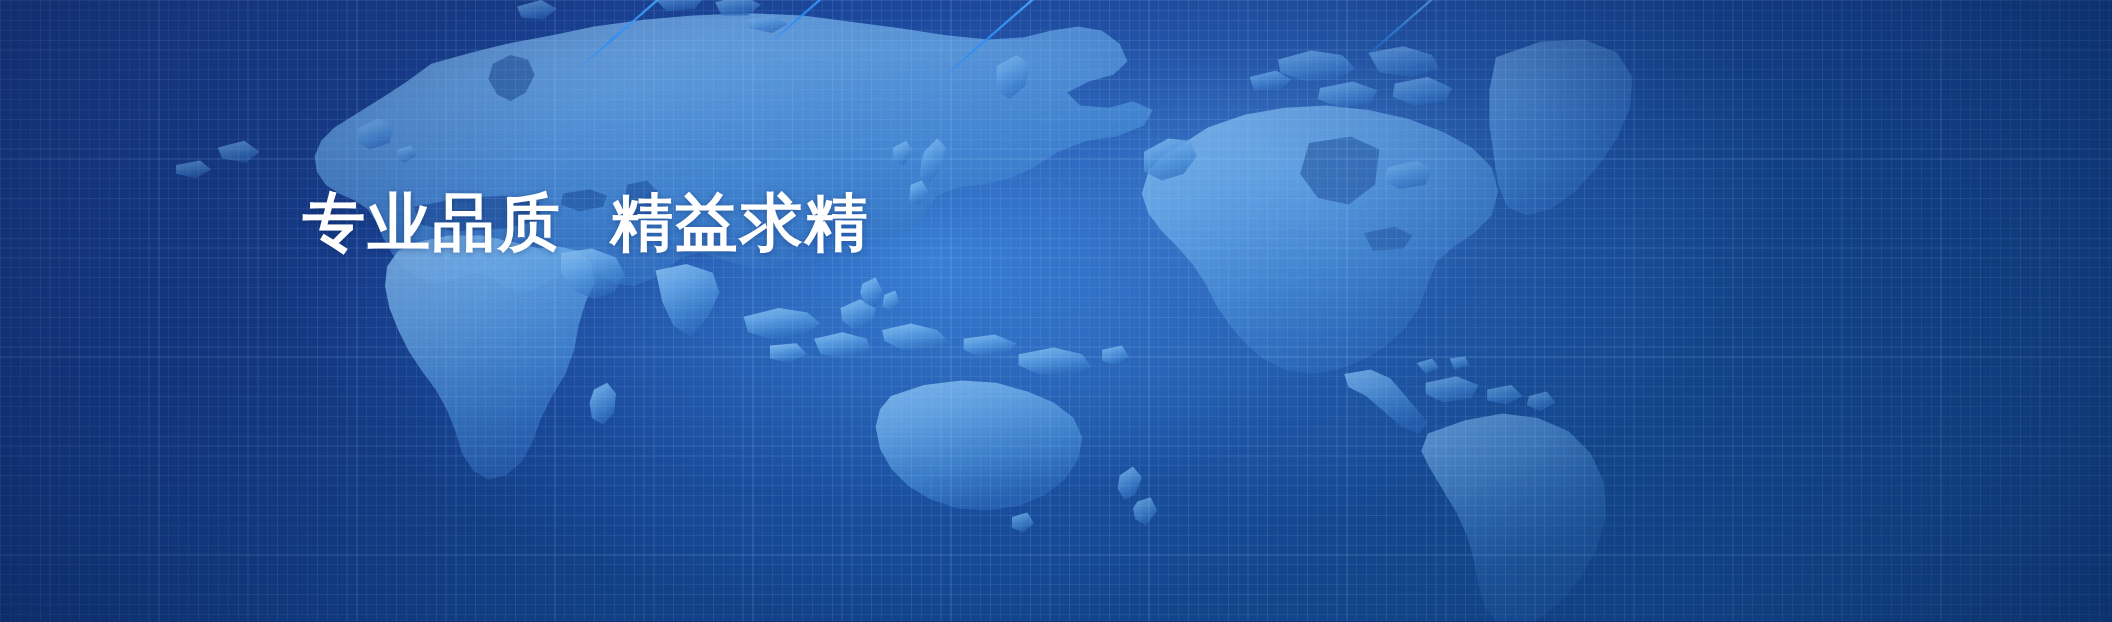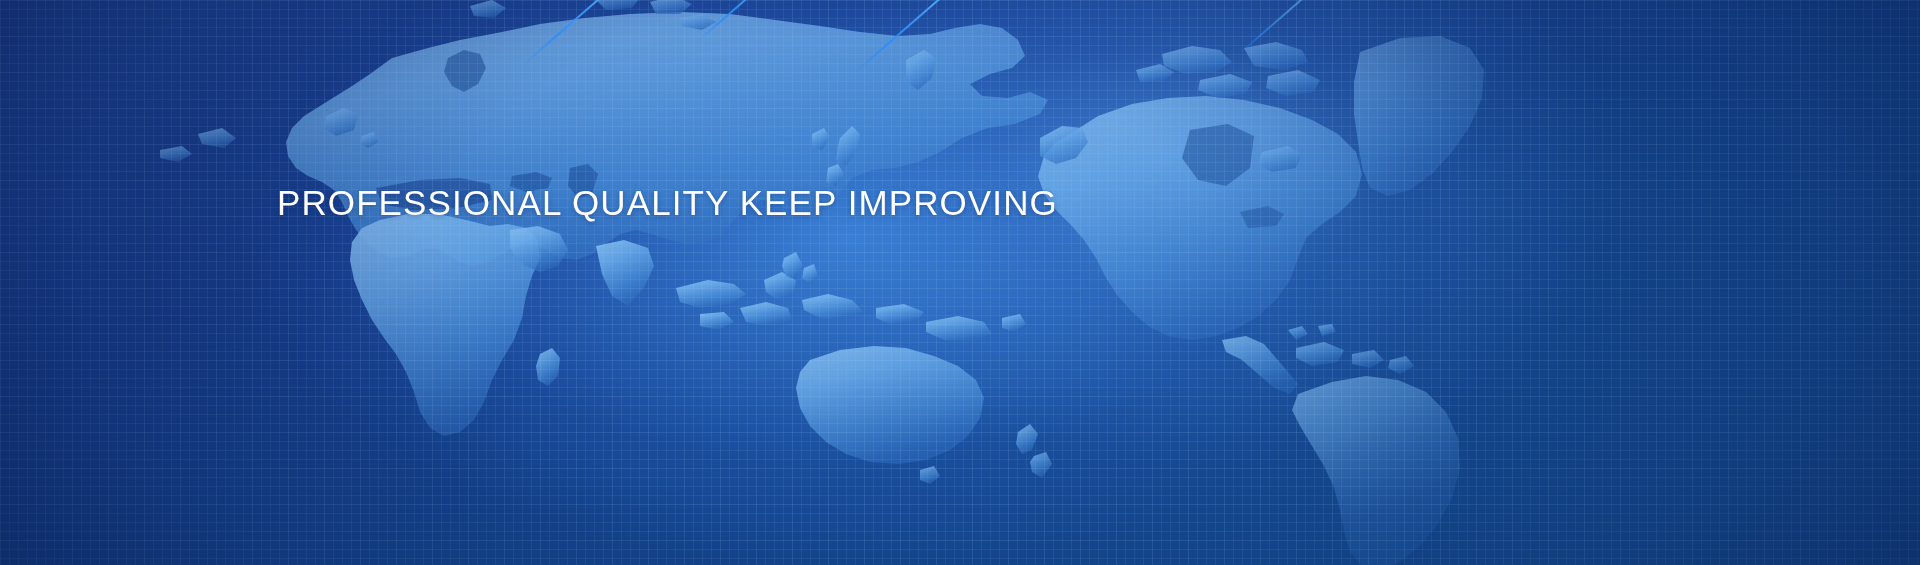--- a/index.html
+++ b/index.html
@@ -280,16 +280,16 @@
   <div class="layer" id="bg-grid"></div>
   <div class="layer" id="bg-grid-major"></div>
   <div class="layer" id="bg-vignette"></div>
 
   <div class="streak" id="streak-1"></div>
   <div class="streak" id="streak-2"></div>
   <div class="streak" id="streak-3"></div>
   <div class="streak" id="streak-4"></div>
 
   <div id="headline-block">
-    <p id="headline-en">PROFESSIONAL QUALITY KEEP IMPROVING</p>
+    <h1 id="headline-cn">专业品质  精益求精</h1>
   </div>
 
 </div>
 
 </body></html>

